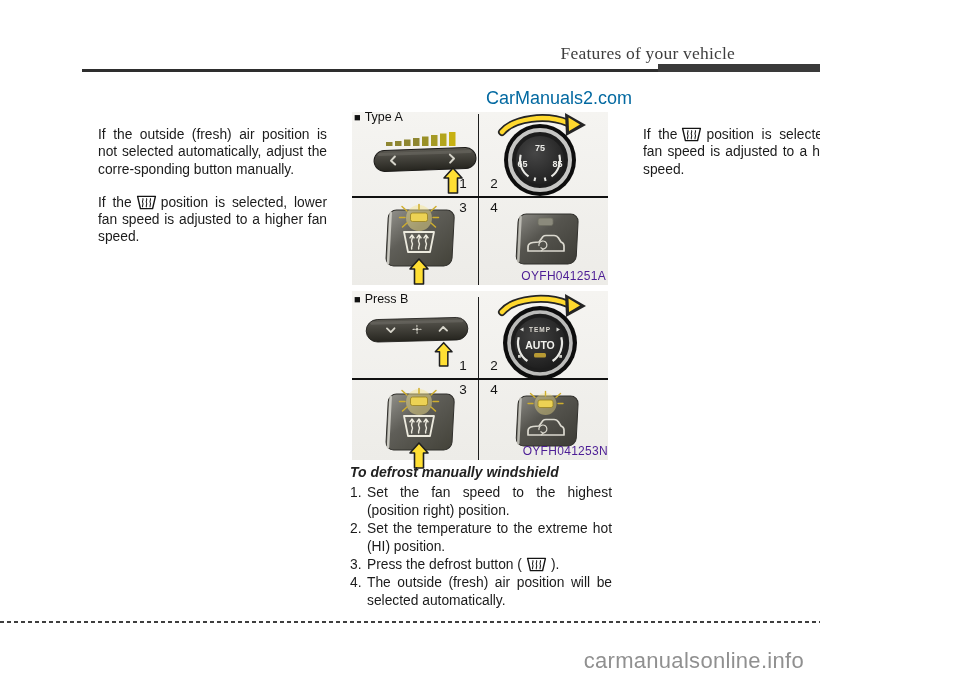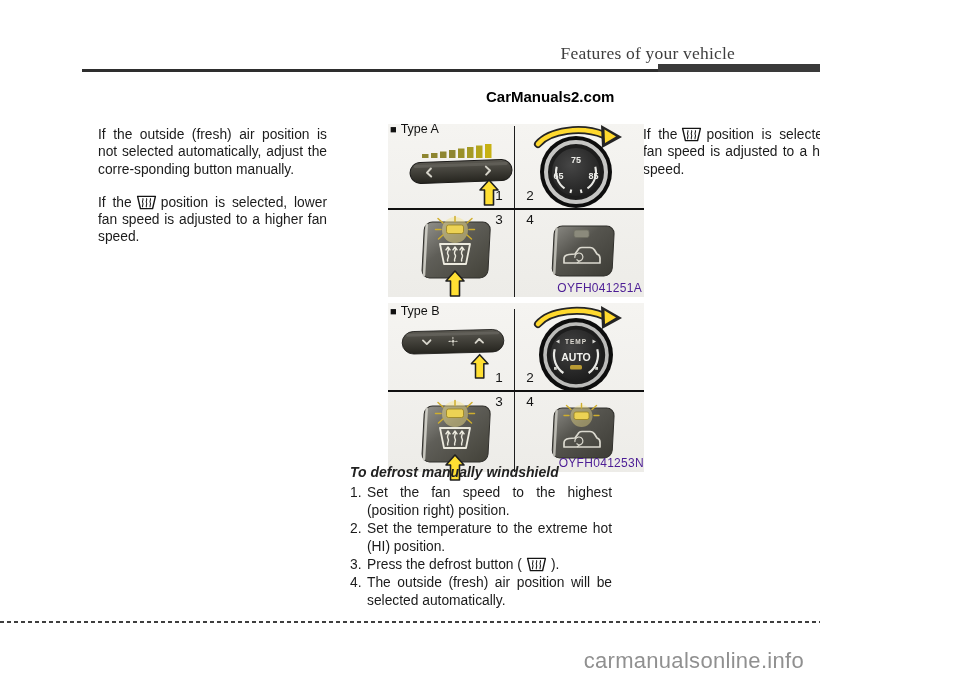--- a/index.html
+++ b/index.html
@@ -4,30 +4,30 @@
 <style>
   html,body{margin:0;padding:0;background:#fff;}
   .page{position:relative;width:820px;height:689px;background:#ffffff;overflow:hidden;
         font-family:"Liberation Sans",sans-serif;color:#1b1b1b;}
   
   .hdr-title{position:absolute;top:43px;right:85px;font-family:"Liberation Serif",serif;
              font-size:17.5px;color:#3e3e3e;letter-spacing:.2px;}
   .hdr-rule-thin{position:absolute;left:82px;top:69px;width:793px;height:2.5px;background:#2e2e2e;}
   .hdr-rule-thick{position:absolute;left:658px;top:64px;width:217px;height:7.5px;background:#3a3a3a;}
   
-  .wm-top{position:absolute;left:486px;top:88px;font-size:15px;font-weight:bold;color:#000000;}
+  .wm-top{position:absolute;left:486px;top:88px;font-size:18px;font-weight:normal;color:#0369a1;}
   .wm-bottom{position:absolute;right:16px;top:648px;font-size:22px;color:#909090;letter-spacing:.3px;}
   
   .col{position:absolute;top:110px;font-size:13.8px;line-height:17.3px;text-align:justify;}
   .col p{margin:16px;}
   .col-left{left:82px;width:261px;}
   .col-right{left:627px;width:264px;}
   .di{vertical-align:-3px;margin:0 3px;}
   
-  .figure{position:absolute;left:352px;top:120px;width:256px;height:354px;margin-left:36px;}
+  .figure{position:absolute;left:352px;top:108px;width:256px;height:354px;}
   .photo-bg{position:absolute;left:0;width:256px;background:linear-gradient(180deg,#f5f4f1,#edece8);}
   .bgA{top:4px;height:173px;}
   .bgB{top:183px;height:169px;}
   .type-label{position:absolute;left:2px;font-size:12.5px;color:#111;}
   .type-label .sq{font-size:11px;margin-right:4px;}
   .vline{position:absolute;width:1.6px;background:#1d1d1d;}
   .hline{position:absolute;left:0;width:256px;height:2px;background:#101010;}
   .callout{position:absolute;width:18px;font-size:13.5px;color:#151515;text-align:center;}
   .fig-code{position:absolute;font-size:12px;color:#4c1d95;letter-spacing:.3px;}
   .cell{position:absolute;}
@@ -207,21 +207,21 @@
       <g transform="translate(41,40)" fill="none" stroke="#dbd9cf" stroke-width="1.7" stroke-linejoin="round">
         <path d="M-17,7 L-17,3 Q-17,-1 -12,-1.5 L-6,-2 L-2,-7.5 Q-1,-8.5 1,-8.5 L9,-8.5 Q12,-8.5 13.5,-6 L16,-2 Q19,-1 19,2 L19,7 Z"></path>
         <path d="M-6,2 A4,4 0 1 1 -2,5" stroke-width="1.2"></path>
         <polyline points="-4.5,3.5 -1.8,5.2 -4,7" stroke-width="1.2"></polyline>
       </g>
     </svg>
 
     <div class="fig-code" style="right:2px;top:161px;">OYFH041251A</div>
 
     <div class="type-label" style="top:184px;">
-      <span class="sq">■</span><span>Type B</span>
+      <span class="sq">■</span><span>Press B</span>
     </div>
     <div class="vline" style="left:125.5px;top:189px;height:163px;"></div>
     <div class="hline" style="top:270px;"></div>
     <div class="callout" style="left:102px;top:250px;">1</div>
     <div class="callout" style="left:133px;top:250px;">2</div>
     <div class="callout" style="left:102px;top:274px;">3</div>
     <div class="callout" style="left:133px;top:274px;">4</div>
 
     <svg class="cell" style="left:10px;top:198px;" width="110" height="65" viewBox="0 0 132 78">
       <defs>

